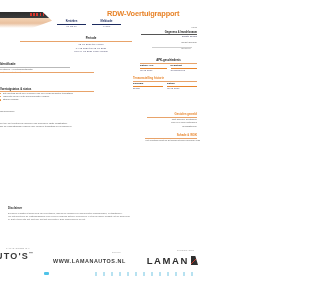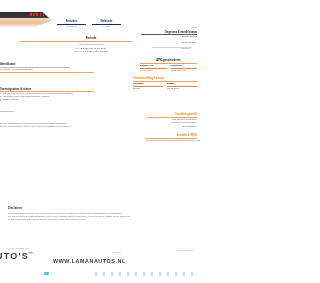--- a/index.html
+++ b/index.html
@@ -131,20 +131,21 @@
   .sep{position:absolute;background:#e6e6e6;height:.4px;}
 </style>
 </head>
 <body>
 
 <div class="page">
 
   <div class="banner-photo"></div>
   <div class="banner-dots"></div>
 
+  <div class="doc-title">RDW-Voertuigrapport</div>
 
   <div class="kv-top">
     <div class="kv-col">
       <div class="hd">Kenteken</div>
       <div class="bar"></div>
       <div class="vv">00-ZZ-00</div>
     </div>
     <div class="kv-col">
       <div class="hd">Meldcode</div>
       <div class="bar"></div>
@@ -258,17 +259,21 @@
   </div>
 
   <div class="footer">
     <div class="f-left-sub">LAMAN GROEP B.V.</div>
     <div class="f-left">
       <span>UTO'S</span><span class="tm">™</span>
     </div>
     <div class="f-center-sub">Service</div>
     <div class="f-url">WWW.LAMANAUTOS.NL</div>
     <div class="f-right-sub">Premium Cars</div>
+    <div class="f-right">
+      <span>LAMAN</span>
+      <span class="mark"></span>
+    </div>
     <div class="f-dots"></div>
     <div class="f-dot-blue"></div>
   </div>
 
 </div>
 
 </body></html>

